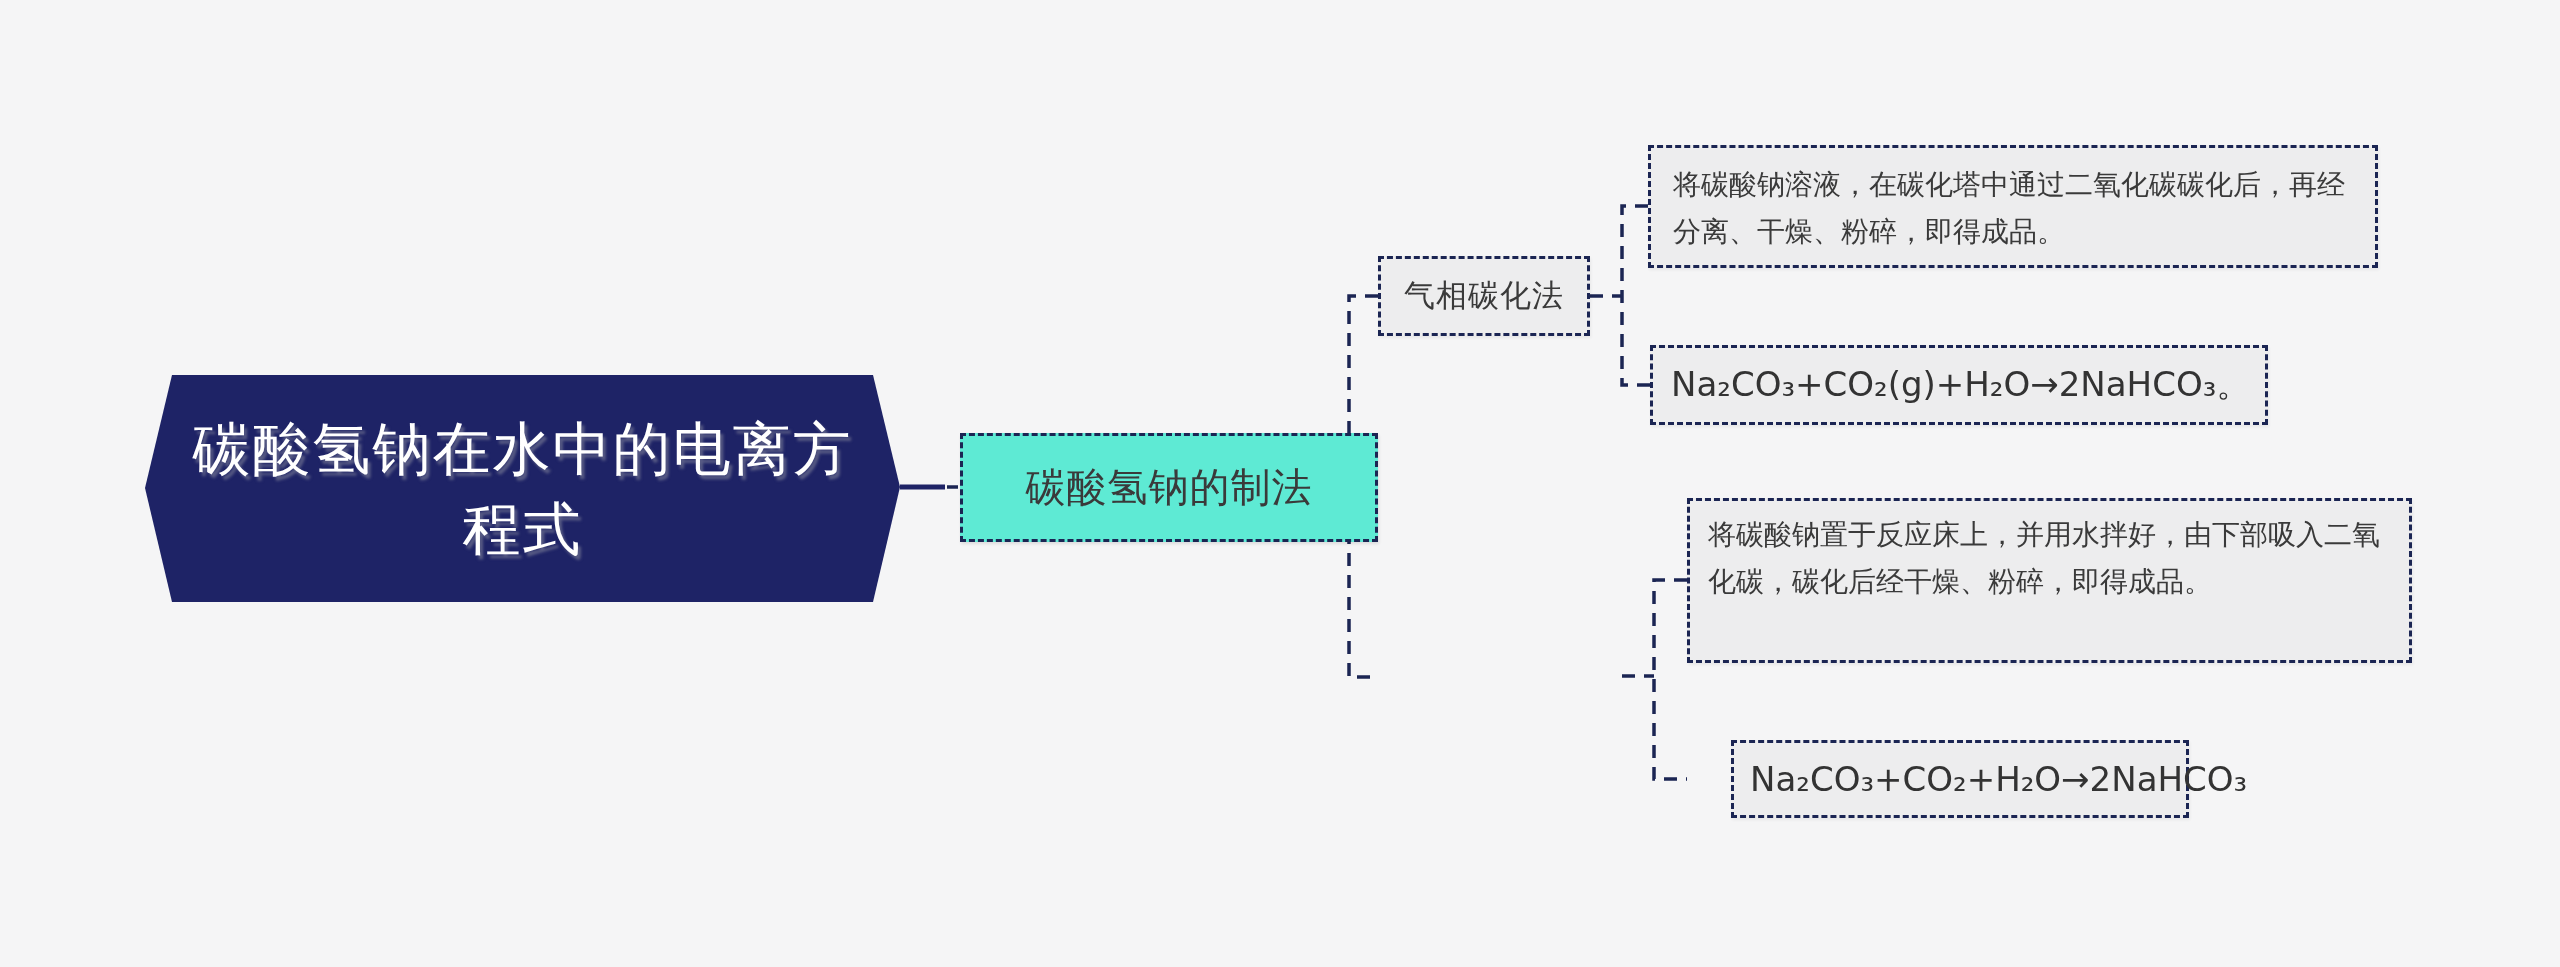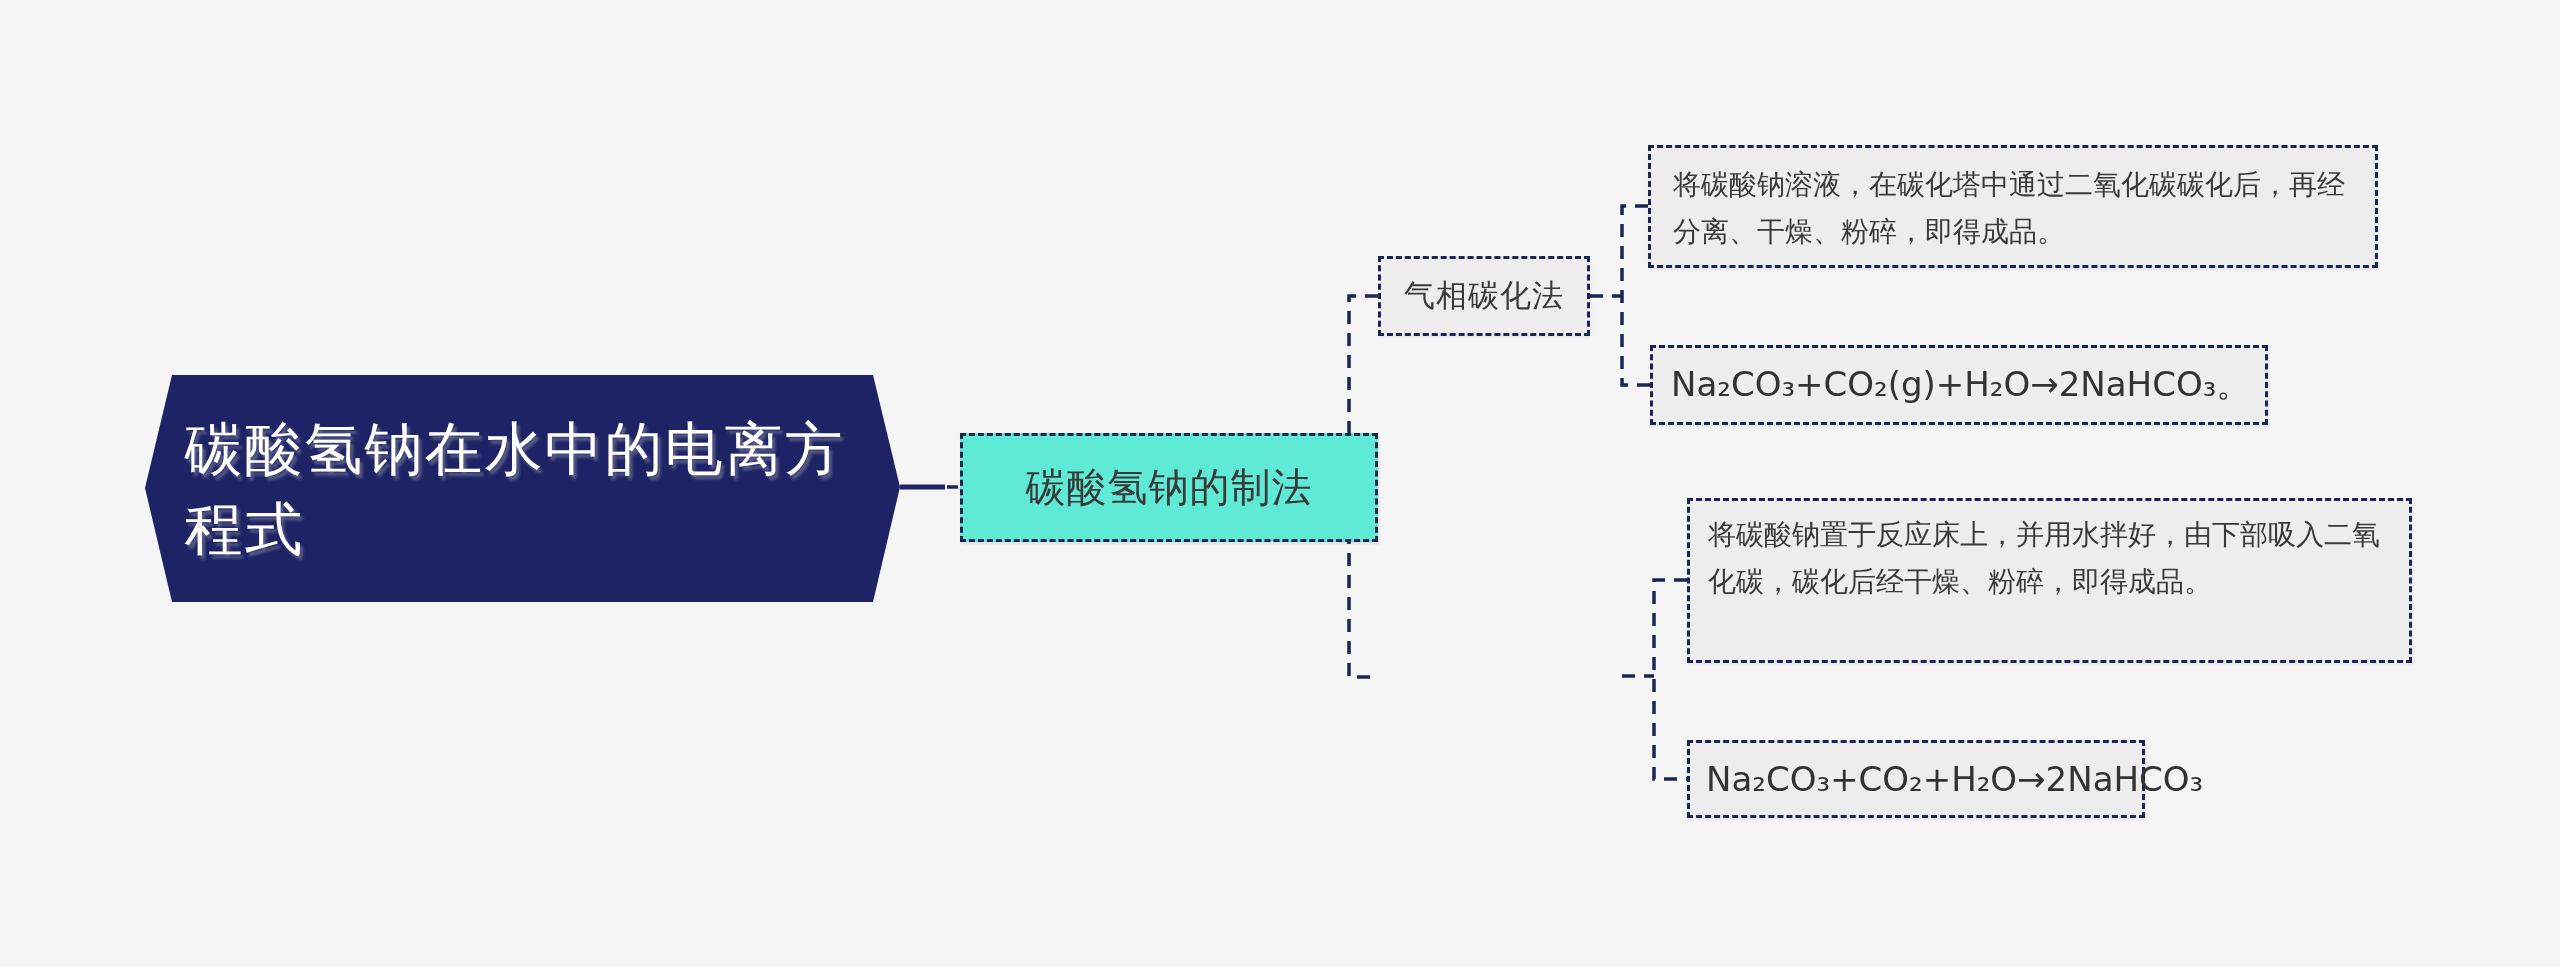--- a/index.html
+++ b/index.html
@@ -31,20 +31,21 @@
     color: #3a3a3a;
   }
   .root-node {
     left: 145px; top: 375px;
     width: 755px; height: 227px;
     background: #1e2366;
     clip-path: polygon(27px 0, 728px 0, 755px 112px, 728px 227px, 27px 227px, 0 113px);
   }
   .root-node .root-title {
     width: 676px;
+    text-align: center;
     color: #ffffff;
     font-size: 58px;
     line-height: 80px;
     letter-spacing: 2px;
     font-weight: 500;
     text-shadow: 3px 4px 3px rgba(140,142,160,0.55);
   }
   .center-node {
     left: 960px; top: 433px;
     width: 418px; height: 109px;
@@ -76,21 +77,21 @@
   .branch-gas-desc { left: 1648px; top: 145px; width: 730px; height: 123px; padding: 13px 22px; }
   .branch-gassolid-desc { left: 1687px; top: 498px; width: 725px; height: 165px; padding: 10px 18px; }
   .eq-box {
     font-size: 34px;
     justify-content: flex-start;
     text-align: left;
     color: #333333;
     white-space: nowrap;
   }
   .branch-gas-eq { left: 1650px; top: 345px; width: 618px; height: 80px; padding: 0 18px; }
-  .branch-gassolid-eq { left: 1687px; top: 740px; width: 458px; height: 78px; padding: 0 16px; }
+  .branch-gassolid-eq { left: 1731px; top: 740px; width: 458px; height: 78px; padding: 0 16px; }
 </style>
 </head>
 <body>
 
 <div class="canvas">
 
   <svg class="connector-layer" width="2560" height="967" viewBox="0 0 2560 967" xmlns="http://www.w3.org/2000/svg">
 
     <path d="M900 487 H945" stroke="#1e2366" stroke-width="5" fill="none"></path>
     <path d="M947 487 H960" stroke="#1b2553" stroke-width="3.5" stroke-dasharray="11 8" fill="none"></path>

